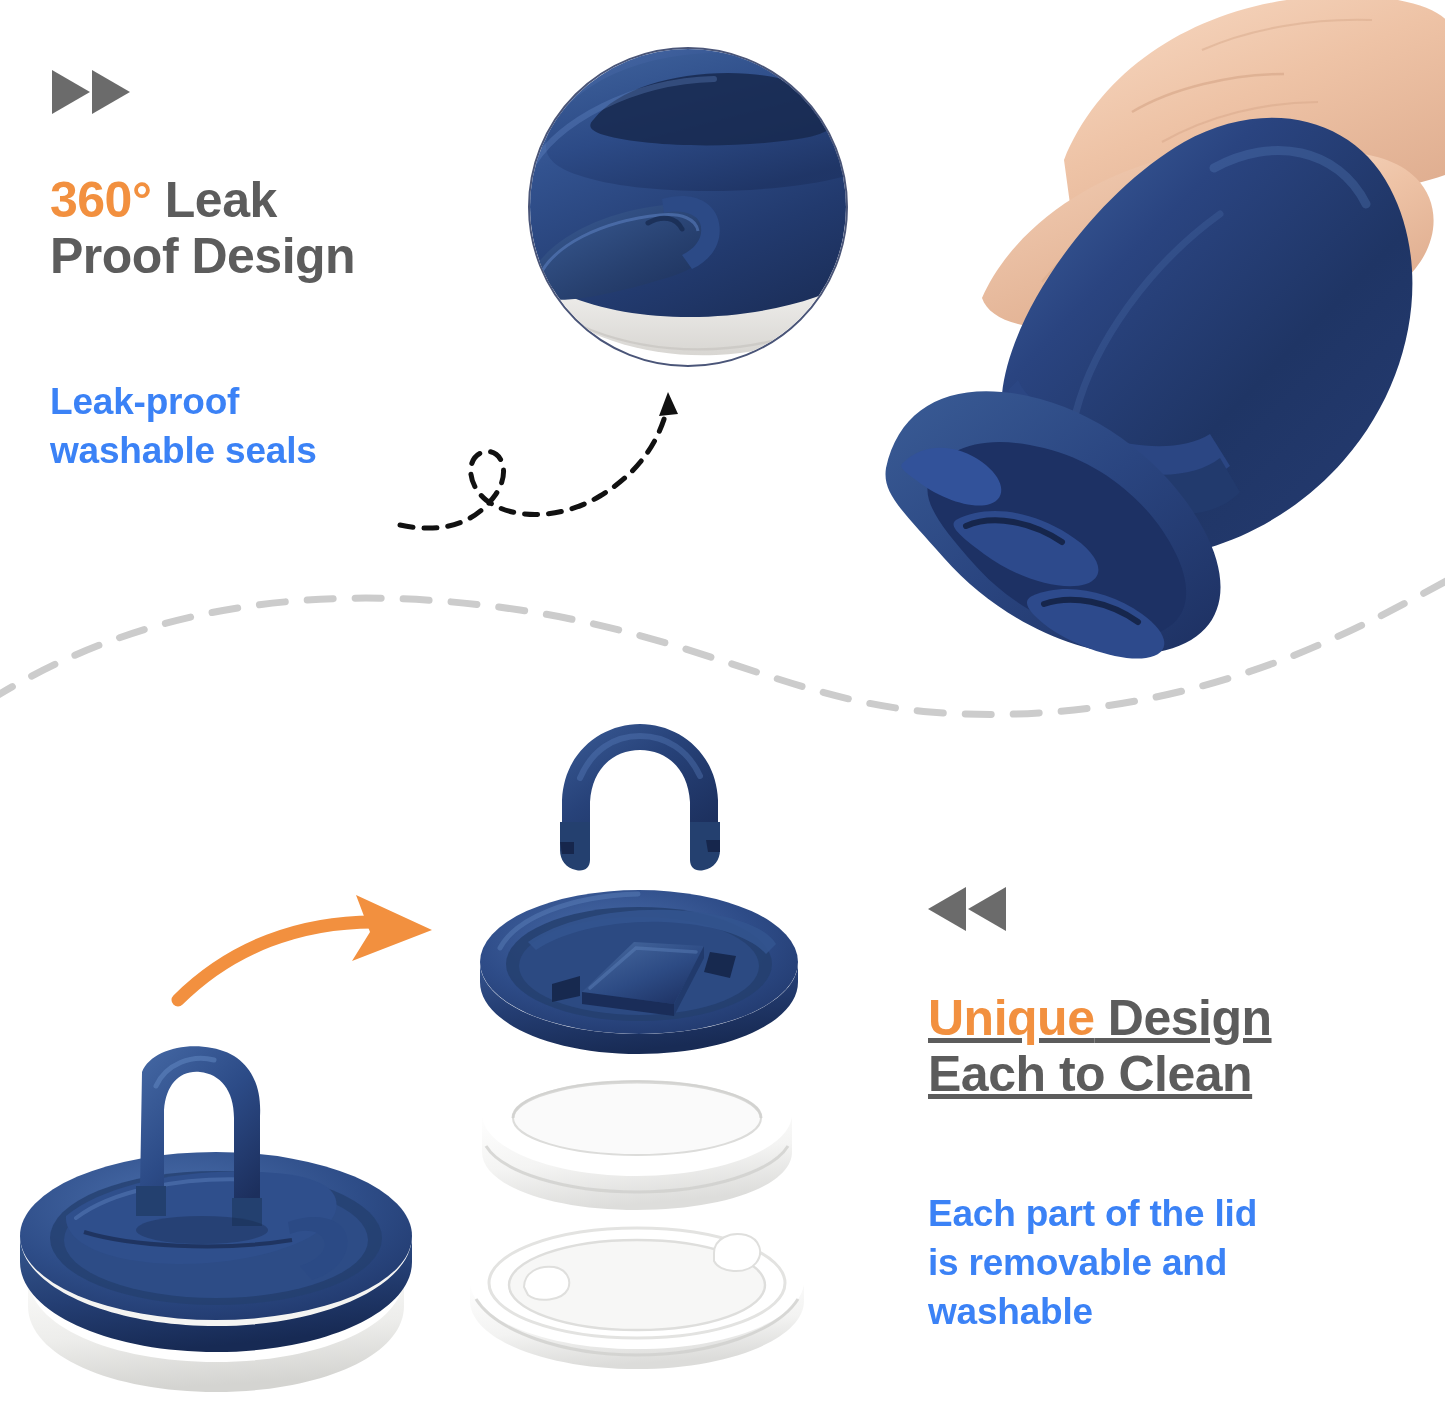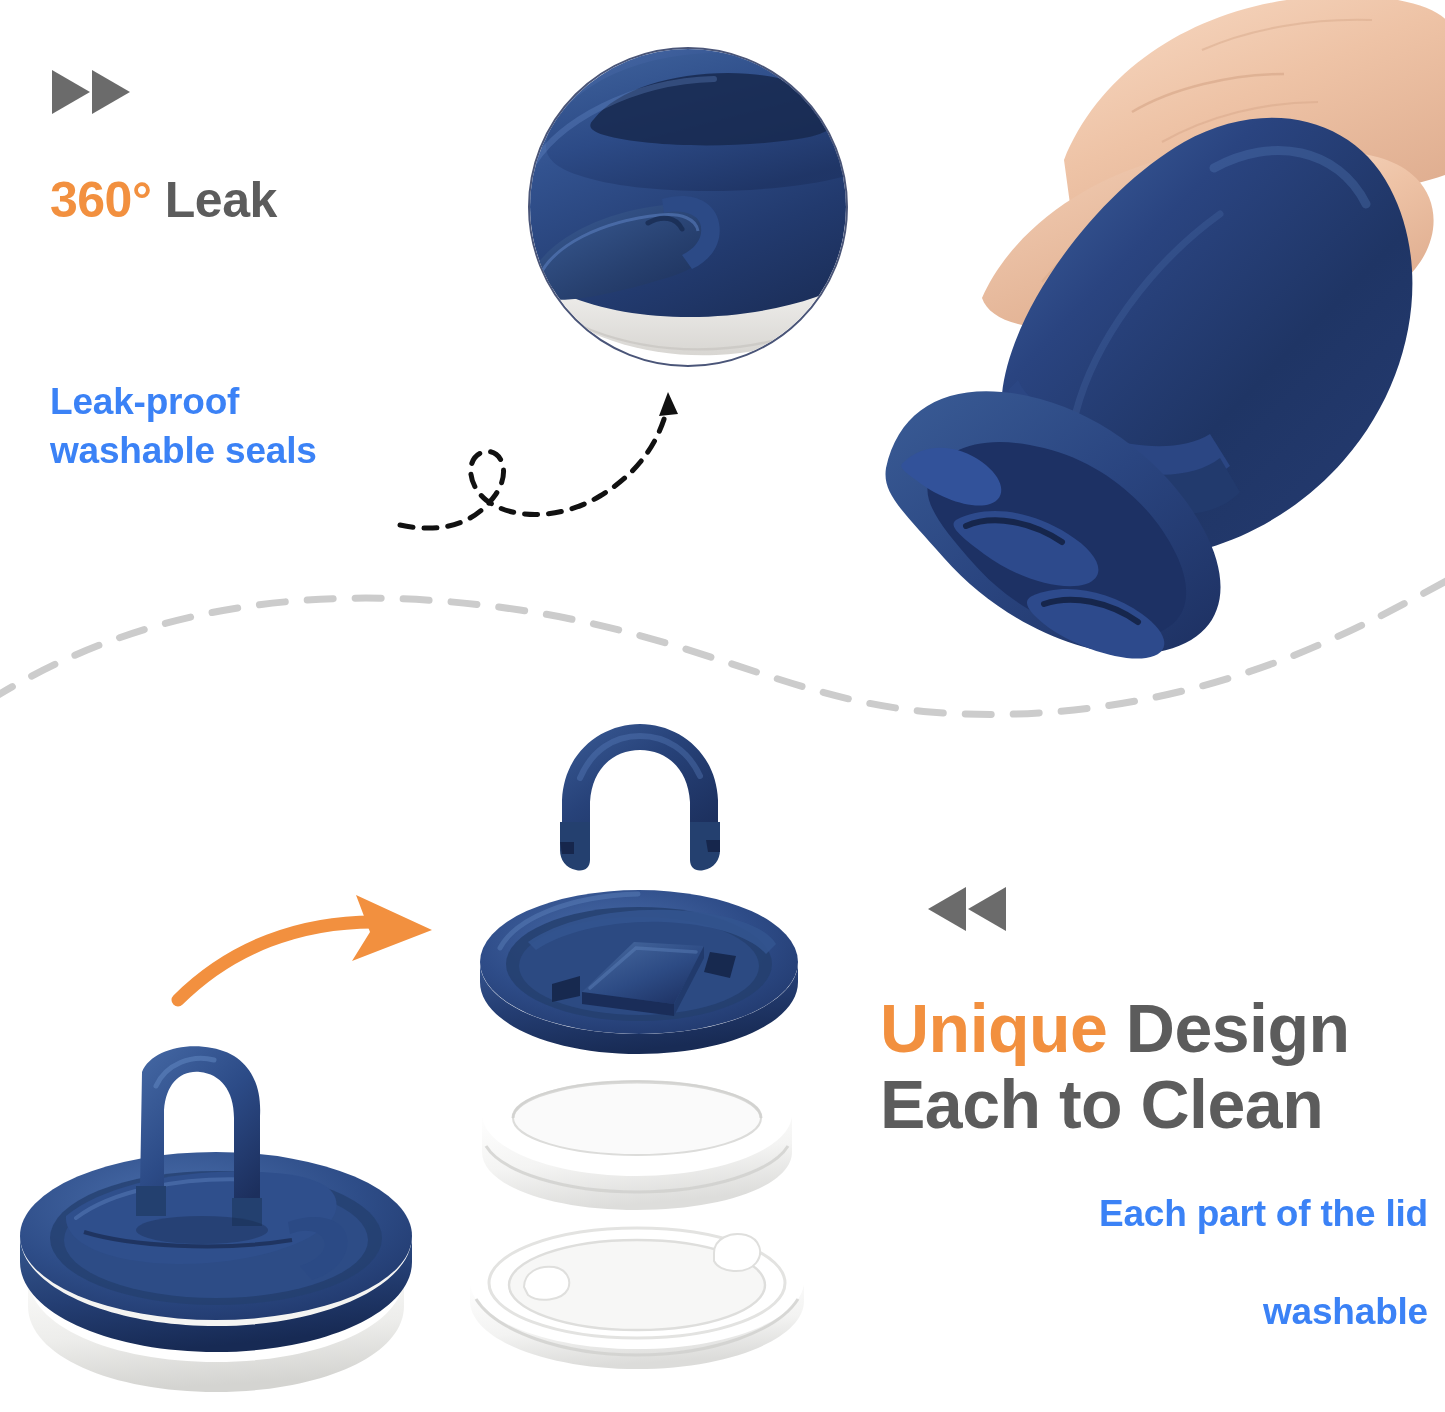--- a/index.html
+++ b/index.html
@@ -31,22 +31,22 @@
     line-height:1.32;
   }
 
   
   #tl-icon{ left:52px; top:68px; }
   #tl-head{ left:50px; top:172px; width:470px; font-size:50px; }
   #tl-sub{ left:50px; top:378px; width:420px; font-size:37px; }
 
   
   #br-icon{ left:928px; top:885px; }
-  #br-head{ left:880px; top:990px; width:500px; font-size:68px; }
-  #br-sub{ left:928px; top:1190px; width:500px; font-size:37px;text-align:right; }
+  #br-head{ left:928px; top:990px; width:500px; font-size:50px;text-decoration:underline; }
+  #br-sub{ left:928px; top:1190px; width:500px; font-size:37px; }
 
   
   #inset{
     left:528px; top:47px; width:320px; height:320px;
     border-radius:50%;
     border:2.5px solid #4a5578;
     overflow:hidden;
     background:#fff;
   }
   #inset .zoomart{ position:absolute; left:-54px; top:-26px; width:430px; height:400px; }
@@ -121,20 +121,21 @@
 
   <div class="abs" id="tl-icon">
     <svg width="84" height="48" viewBox="0 0 84 48">
       <path d="M0 2 L38 24 L0 46 Z" fill="#6b6b6b"></path>
       <path d="M40 2 L78 24 L40 46 Z" fill="#6b6b6b"></path>
     </svg>
   </div>
 
   <div class="abs head" id="tl-head">
     <span class="hl">360°</span><span> Leak</span><br>
+    <span>Proof Design</span>
   </div>
 
   <div class="abs body-txt" id="tl-sub">
     <span>Leak-proof</span><br>
     <span>washable seals</span>
   </div>
 
   <div class="abs" id="inset">
     <svg class="zoomart" viewBox="0 0 430 400">
       <defs>
@@ -458,17 +459,17 @@
     </svg>
   </div>
 
   <div class="abs head" id="br-head">
     <span class="hl">Unique</span><span> Design</span><br>
     <span>Each to Clean</span>
   </div>
 
   <div class="abs body-txt" id="br-sub">
     <span>Each part of the lid</span><br>
-    <br>
+    <span>is removable and</span><br>
     <span>washable</span>
   </div>
 
 </div>
 
 </body></html>

